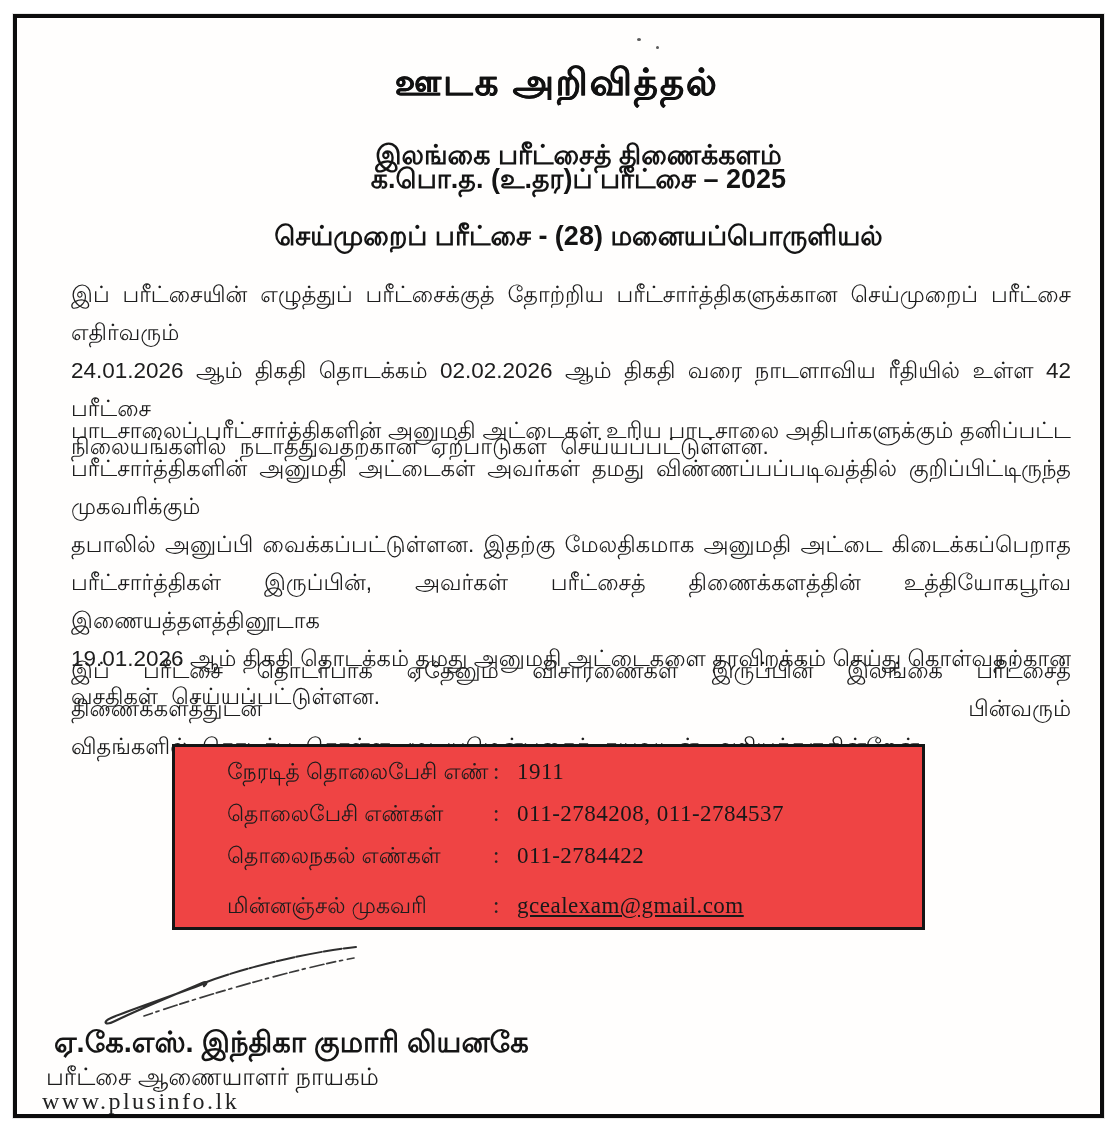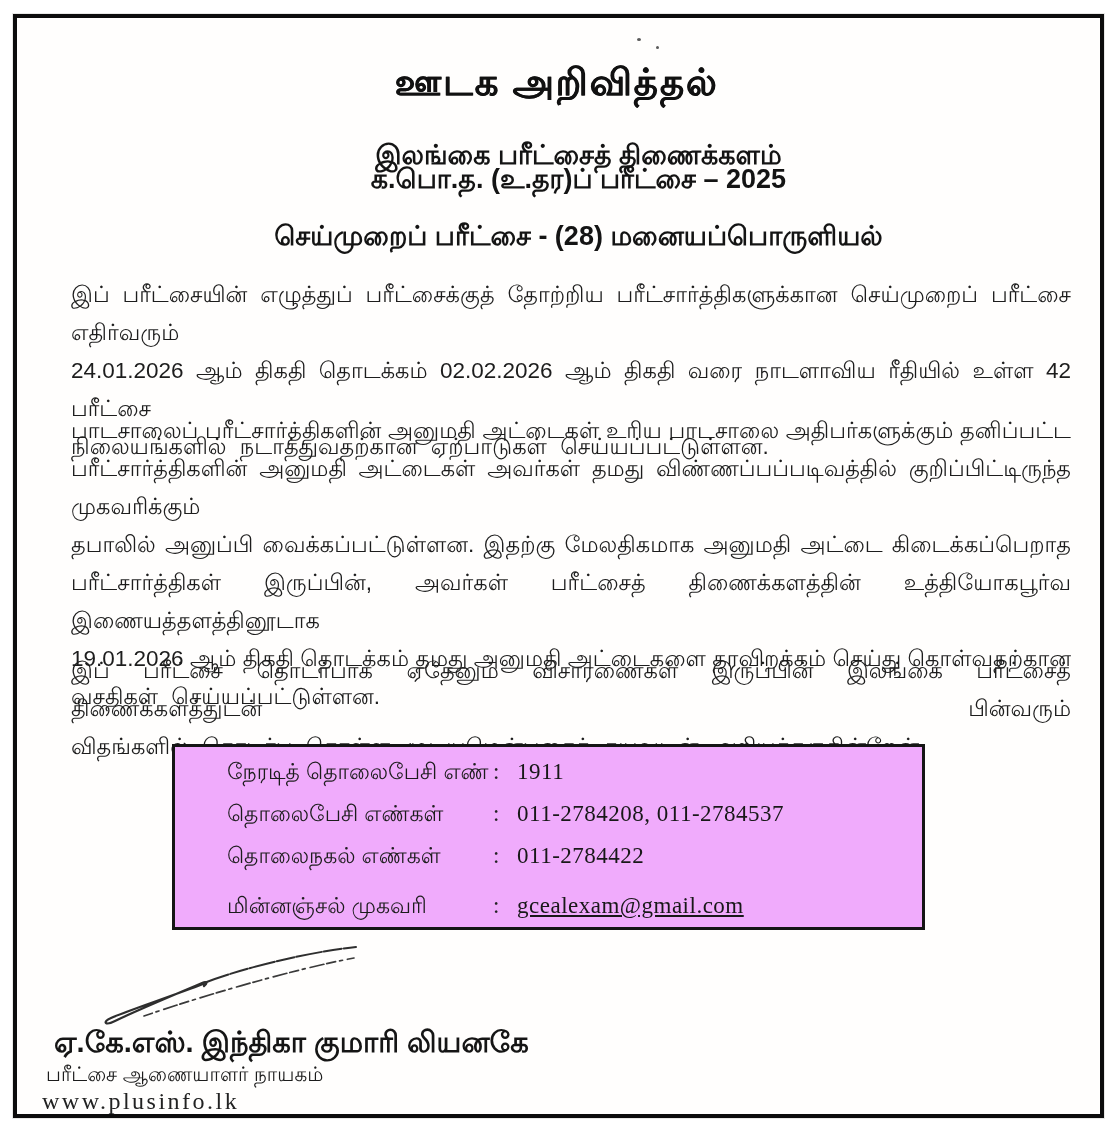--- a/index.html
+++ b/index.html
@@ -70,21 +70,21 @@
     text-align-last: left;
     word-spacing: 7px;
   }
   .contact-box {
     position: absolute;
     left: 172px;
     top: 744px;
     width: 747px;
     height: 168px;
     border: 3px solid #151515;
-    background: #f0abfc;
+    background: #ef4444;
     padding-top: 12px;
   }
   .c-row {
     display: flex;
     align-items: baseline;
     height: 42px;
     padding-left: 52px;
     font-size: 22px;
   }
   .c-row .lbl {
@@ -121,21 +121,21 @@
     top: 1026px;
     font-size: 29px;
     font-weight: bold;
     color: #151515;
     margin-left: 8px;
   }
   .sig-title {
     position: absolute;
     left: 46px;
     top: 1063px;
-    font-size: 20px;
+    font-size: 24px;
     font-weight: 500;
     color: #1c1c1c;
   }
   .watermark {
     position: absolute;
     left: 42px;
     top: 1088px;
     font-family: "Liberation Serif", serif;
     font-size: 24px;
     letter-spacing: 2.5px;

